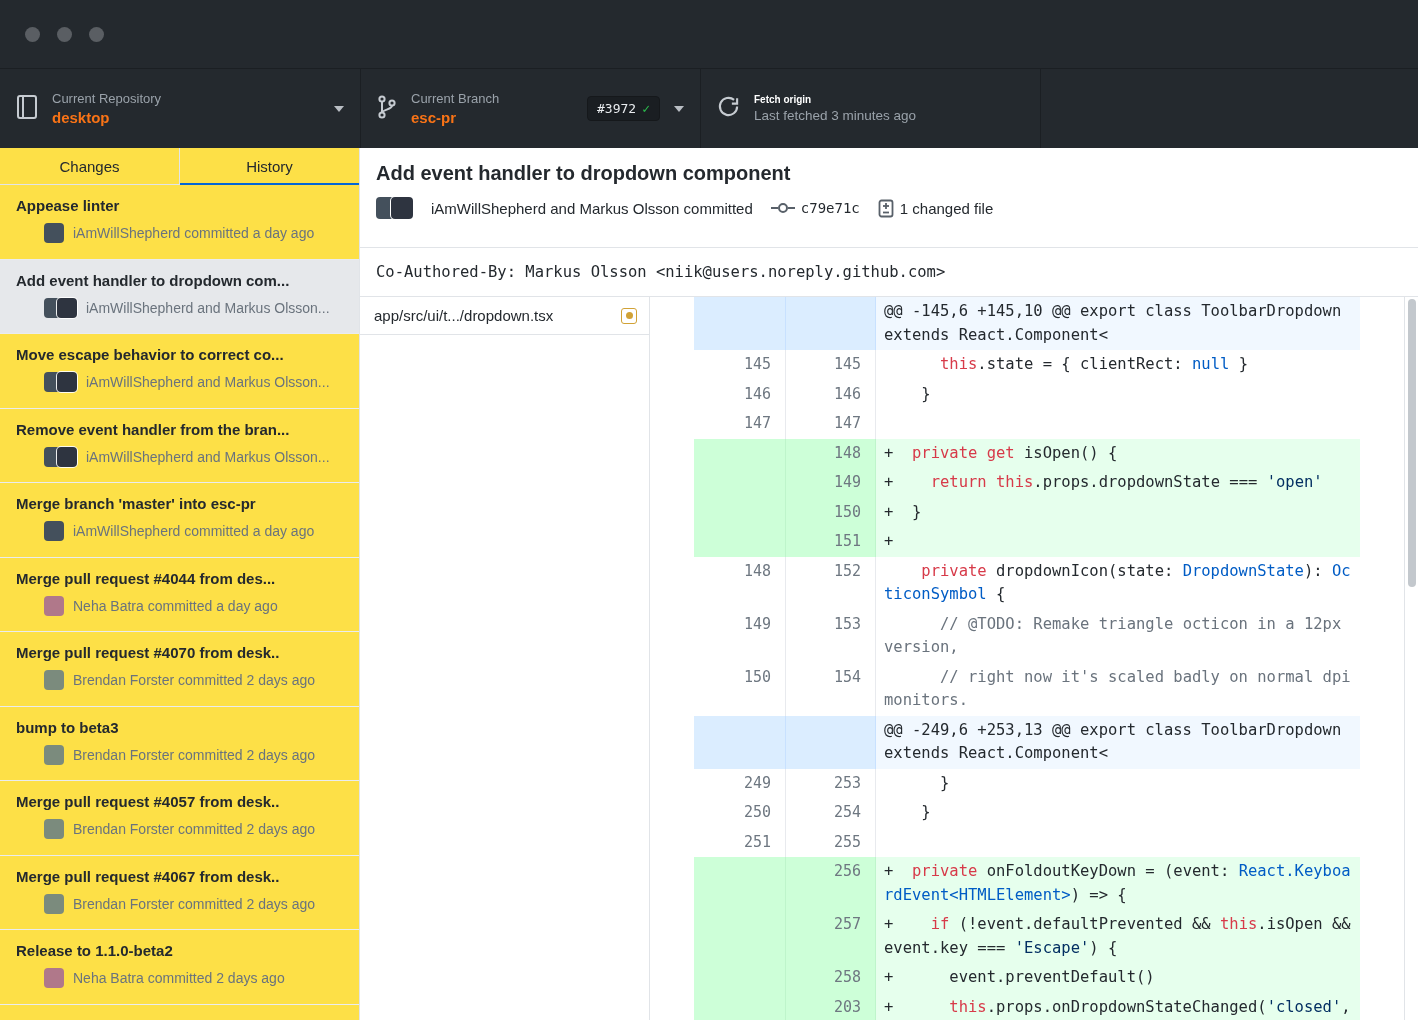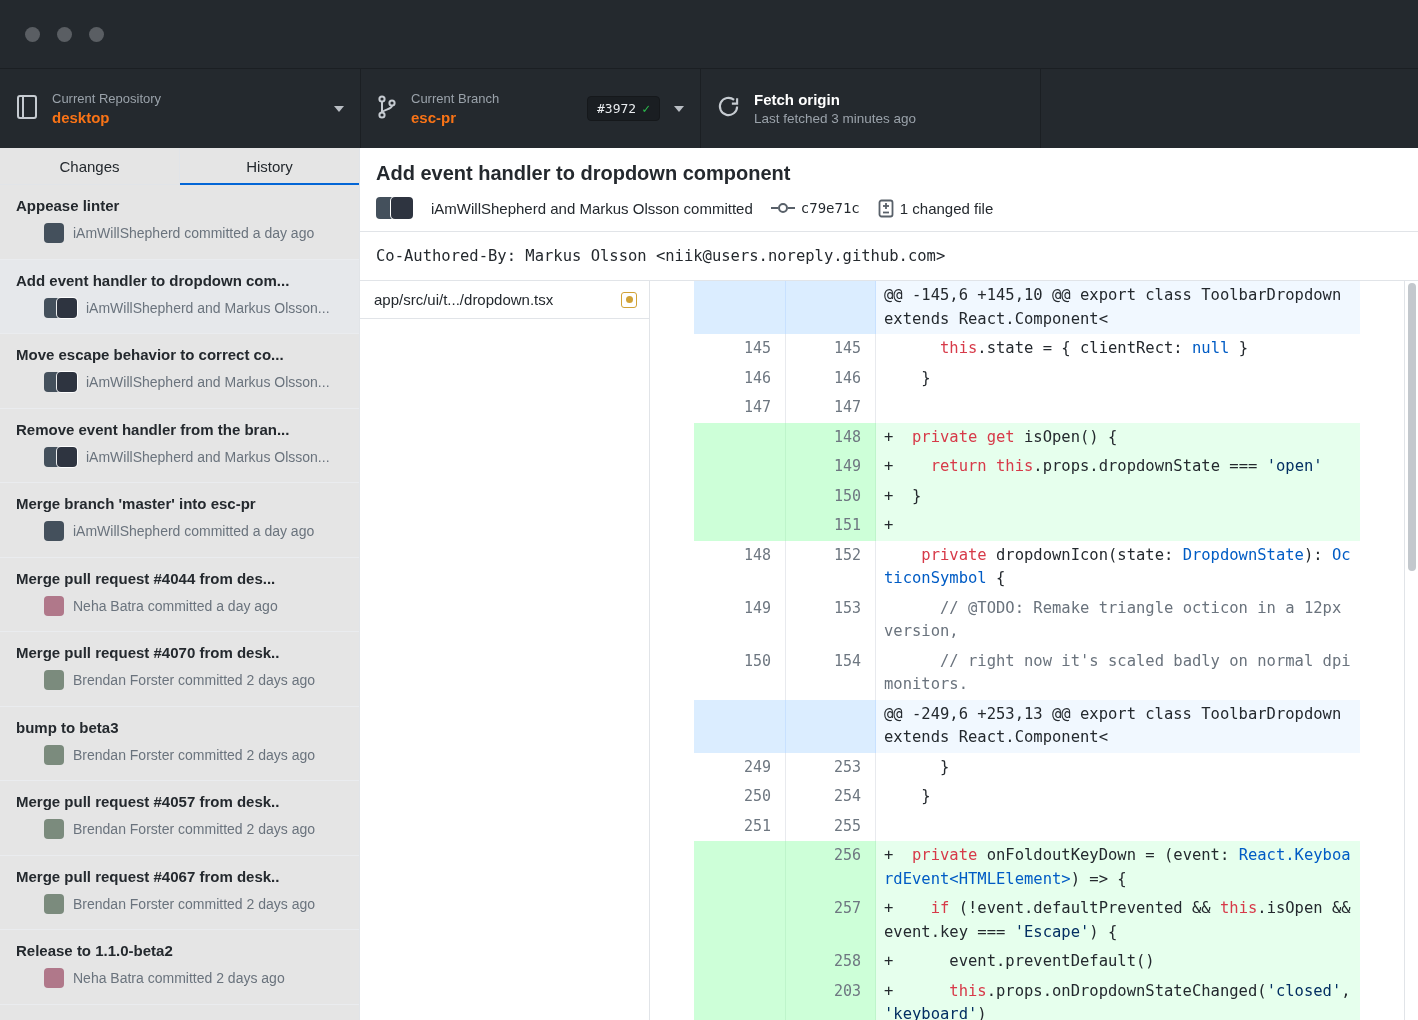--- a/index.html
+++ b/index.html
@@ -22,46 +22,46 @@
   .tb-text { margin-left:14px; min-width:0; }
   .tb-label { font-size:13px; color:#9aa2aa; }
   .tb-value { font-size:15px; color:#f97316; font-weight:700; margin-top:3px; }
   .caret { width:0; height:0; border-left:5px solid transparent; border-right:5px solid transparent;
     border-top:6px solid #b9bec4; margin-left:auto; }
   .pr-badge { margin-left:auto; background:#1a1e22; border:1px solid #15181b; border-radius:4px;
     padding:4px 9px; font-family:"DejaVu Sans Mono", monospace; font-size:13px; color:#e9ecef;
     display:flex; align-items:center; gap:6px; }
   .pr-badge .chk { color:#2cbe4e; font-weight:700; font-size:13px; }
   .tb-branch .caret { margin-left:14px; }
-  .fetch-title { font-size:15px; color:#fff; font-weight:700; }
+  .fetch-title { font-size:10px; color:#fff; font-weight:700; }
   .fetch-sub { font-size:13.5px; color:#9aa2aa; margin-top:3px; }
 
   
   .main { flex:1; display:flex; min-height:0; }
   .sidebar { width:360px; flex:none; border-right:1px solid #e1e4e8; display:flex;
-    flex-direction:column; background:#e5e5e5; }
+    flex-direction:column; background:#fde047; }
   .tabs { height:37px; display:flex; border-bottom:1px solid #e1e4e8; flex:none; }
   .tab { flex:1; display:flex; align-items:center; justify-content:center; font-size:15px;
     color:#24292e; cursor:pointer; border-right:1px solid #e1e4e8; position:relative; }
   .tab:last-child { border-right:none; }
   .tab.active::after { content:""; position:absolute; left:0; right:0; bottom:-1px; height:2px;
     background:#0366d6; }
   .commit-list { flex:1; overflow:hidden; }
   .commit-item { padding:12px 16px 0 16px; height:74.5px; border-bottom:1px solid #eaecef; cursor:pointer; }
   .commit-item.selected { background:#e6e8eb; }
   .ci-title { font-size:15px; font-weight:700; color:#24292e; white-space:nowrap; overflow:hidden; }
   .ci-meta { display:flex; align-items:center; margin-top:9px;margin-left:28px; }
   .avatars { display:flex; align-items:center; margin-right:9px; }
   .avatar { width:20px; height:20px; border-radius:4px; display:inline-block; }
   .avatar.stack { margin-left:-7px; box-shadow:0 0 0 1px rgba(255,255,255,.9); }
   .ci-meta-text { font-size:14px; color:#6a737d; white-space:nowrap; overflow:hidden; }
 
   
   .content { flex:1; display:flex; flex-direction:column; min-width:0; background:#fff; }
-  .commit-header { padding:14px 16px 12px 16px; border-bottom:1px solid #e1e4e8; flex:none; }
+  .commit-header { padding:14px 16px 28px 16px; border-bottom:1px solid #e1e4e8; flex:none; }
   .commit-header h1 { font-size:20px; font-weight:700; color:#24292e; }
   .meta-row { display:flex; align-items:center; margin-top:12px; font-size:15px; color:#24292e; }
   .h-avatar { width:22px; height:22px; border-radius:4px; display:inline-block; }
   .h-avatar.stack { margin-left:-7px; box-shadow:0 0 0 1px #fff; }
   .meta-authors { margin-left:9px; }
   .meta-ic { margin-left:18px; display:flex; align-items:center; }
   .sha { font-family:"DejaVu Sans Mono", monospace; font-size:14px; margin-left:6px; }
   .changed { margin-left:6px; }
   .description { padding:15px 16px; border-bottom:1px solid #e1e4e8; flex:none;
     font-family:"DejaVu Sans Mono", monospace; font-size:15.5px; color:#24292e; }

